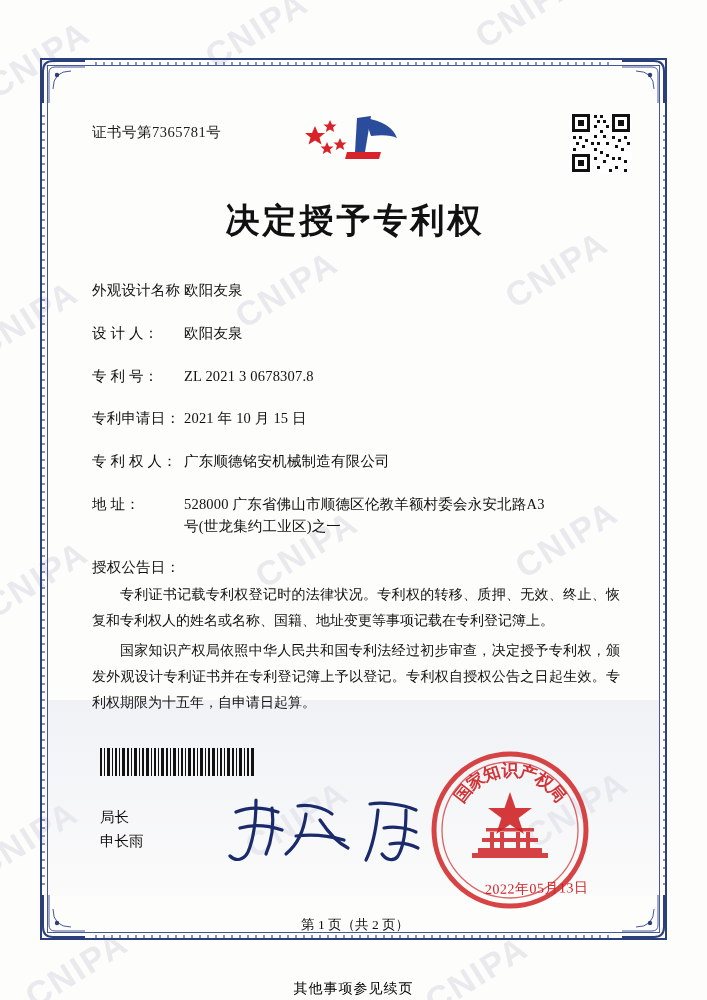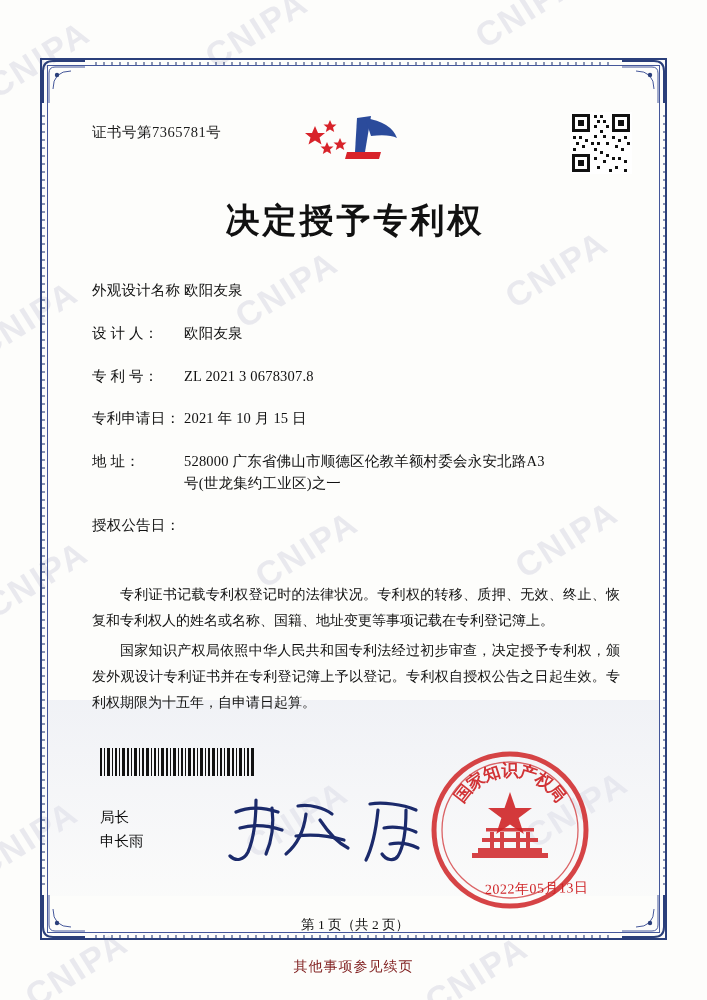--- a/index.html
+++ b/index.html
@@ -234,24 +234,24 @@
     left: 0; right: 0;
     top: 826px;
     text-align: center;
     font-size: 13.5px;
     color: #111;
   }
 
   .footer-note {
     position: absolute;
     left: 0; right: 0;
-    top: 958px;
+    top: 980px;
     text-align: center;
     font-size: 14px;
-    color: #7f1d1d;
+    color: #000000;
     letter-spacing: 1px;
   }
 
   
   .band {
     position: absolute;
     left: 48px; top: 700px;
     width: 611px; height: 196px;
     background: linear-gradient(180deg, rgba(225,228,240,.45), rgba(236,238,246,.15));
     pointer-events: none;
@@ -403,20 +403,24 @@
       </div>
       <div class="field-row">
         <div class="fl">专  利  号：</div>
         <div class="fv">ZL 2021 3 0678307.8</div>
       </div>
       <div class="field-row">
         <div class="fl">专利申请日：</div>
         <div class="fv">2021 年 10 月 15 日</div>
       </div>
       <div class="field-row">
+        <div class="fl">专  利  权  人：</div>
+        <div class="fv">广东顺德铭安机械制造有限公司</div>
+      </div>
+      <div class="field-row">
         <div class="fl">地      址：</div>
         <div class="fv">
           <span>528000  广东省佛山市顺德区伦教羊额村委会永安北路A3</span>
           <span class="line2">号(世龙集约工业区)之一</span>
         </div>
       </div>
 
       <div class="row-split">
         <div class="seg1">
           <div class="fl">授权公告日：</div>

